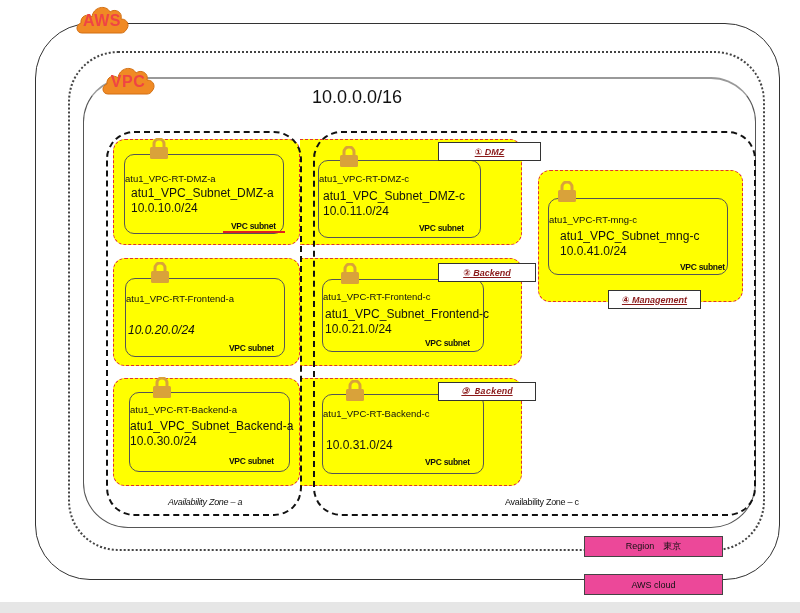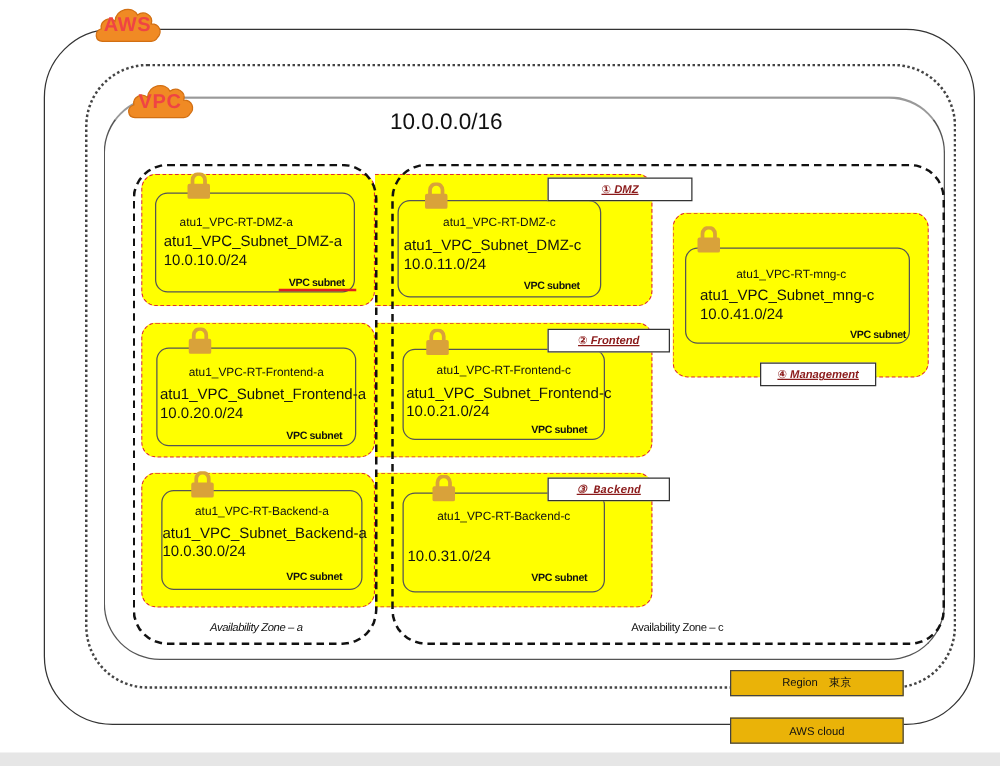--- a/index.html
+++ b/index.html
@@ -19,32 +19,32 @@
 
   .vpc-cidr { left:312px; top:87px; font-size:18px; color:#111; }
 
   .az { border:2px dashed #111; border-radius:28px; }
   .az-a { left:106px; top:131px; width:196px; height:385px; }
   .az-c { left:313px; top:131px; width:443px; height:385px; }
   .az-label { font-size:9px; color:#111; letter-spacing:-0.3px; }
 
   .subnet-group { background:#ffff00; border:1.5px dashed #e03030; border-radius:12px; }
   .subnet-inner { border:1px solid #555; border-radius:10px; background:transparent; }
-  .rt-name { font-size:9.5px; color:#111; text-align:center; width:100%; }
+  .rt-name { font-size:9.5px; color:#111; width:100%; }
   .subnet-name { font-size:12px; color:#111; white-space:nowrap; }
   .cidr { font-size:12px; color:#111; }
   .subnet-tag { font-size:8.5px; font-weight:bold; color:#111; letter-spacing:-0.3px; }
   .underline-red { border-bottom:2px solid #e02020; }
 
   .tier-label { background:#fff; border:1px solid #333; display:flex; align-items:center; justify-content:center;
                 font-size:9px; font-style:italic; font-weight:bold; color:#8b1a1a; text-decoration:underline; }
 
   .lock { width:20px; height:22px; }
 
-  .legend-box { background:#eab308; border:1px solid #444; display:flex; align-items:center; justify-content:center;
+  .legend-box { background:#ec4899; border:1px solid #444; display:flex; align-items:center; justify-content:center;
                 font-size:9px; color:#111; }
 </style>
 </head>
 <body>
 
 <div class="abs aws-cloud"></div>
 <div class="abs region"></div>
 <div class="abs vpc"></div>
 
 <div class="abs cloud-badge" style="left:74px; top:2px; width:56px; height:34px;">
@@ -88,22 +88,21 @@
 
 <div class="abs subnet-inner" style="left:318px; top:160px; width:163px; height:78px;">
   <div class="abs rt-name" style="left:0; top:12px;">atu1_VPC-RT-DMZ-c</div>
   <div class="abs subnet-name" style="left:4px; top:28px;">atu1_VPC_Subnet_DMZ-c</div>
   <div class="abs cidr" style="left:4px; top:43px;">10.0.11.0/24</div>
   <div class="abs subnet-tag" style="left:100px; top:62px;">VPC subnet</div>
 </div>
 
 <div class="abs subnet-inner" style="left:125px; top:278px; width:160px; height:79px;">
   <div class="abs rt-name" style="left:0; top:14px;">atu1_VPC-RT-Frontend-a</div>
-  <div class="abs subnet-name" style="left:2px; top:29px;">atu1_VPC_Subnet_Frontend-a</div>
-  <div class="abs cidr" style="left:2px; top:44px;">10.0.20.0/24</div>
+  <div class="abs cidr" style="left:2px; top:44px;font-style:italic;">10.0.20.0/24</div>
   <div class="abs subnet-tag" style="left:103px; top:64px;">VPC subnet</div>
 </div>
 
 <div class="abs subnet-inner" style="left:322px; top:279px; width:162px; height:73px;">
   <div class="abs rt-name" style="left:0; top:11px;">atu1_VPC-RT-Frontend-c</div>
   <div class="abs subnet-name" style="left:2px; top:27px;">atu1_VPC_Subnet_Frontend-c</div>
   <div class="abs cidr" style="left:2px; top:42px;">10.0.21.0/24</div>
   <div class="abs subnet-tag" style="left:102px; top:58px;">VPC subnet</div>
 </div>
 
@@ -163,21 +162,21 @@
       <rect x="1" y="9" width="18" height="12" rx="1.5" fill="#d9a23a"></rect>
     </svg>
 </div>
 <div class="abs lock" style="left:557px; top:181px;">
   <svg width="20" height="22" viewBox="0 0 20 22">
       <path d="M5 10 V6 a5 5 0 0 1 10 0 V10" fill="none" stroke="#d9a23a" stroke-width="3"></path>
       <rect x="1" y="9" width="18" height="12" rx="1.5" fill="#d9a23a"></rect>
     </svg>
 </div>
 
-<div class="abs tier-label" style="left:438px; top:142px; width:116px; height:19px;">① DMZ</div>
-<div class="abs tier-label" style="left:438px; top:263px; width:98px; height:19px;">② Frontend</div>
+<div class="abs tier-label" style="left:438px; top:142px; width:103px; height:19px;">① DMZ</div>
+<div class="abs tier-label" style="left:438px; top:263px; width:98px; height:19px;">② Backend</div>
 <div class="abs tier-label" style="left:438px; top:382px; width:98px; height:19px;font-family:Liberation Mono, monospace;">③ Backend</div>
 <div class="abs tier-label" style="left:608px; top:290px; width:93px; height:19px;">④ Management</div>
 
 <div class="abs legend-box" style="left:584px; top:536px; width:139px; height:21px;">Region　東京</div>
 <div class="abs legend-box" style="left:584px; top:574px; width:139px; height:21px;">AWS cloud</div>
 
 <div class="abs footer-bar"></div>
 
 </body></html>

